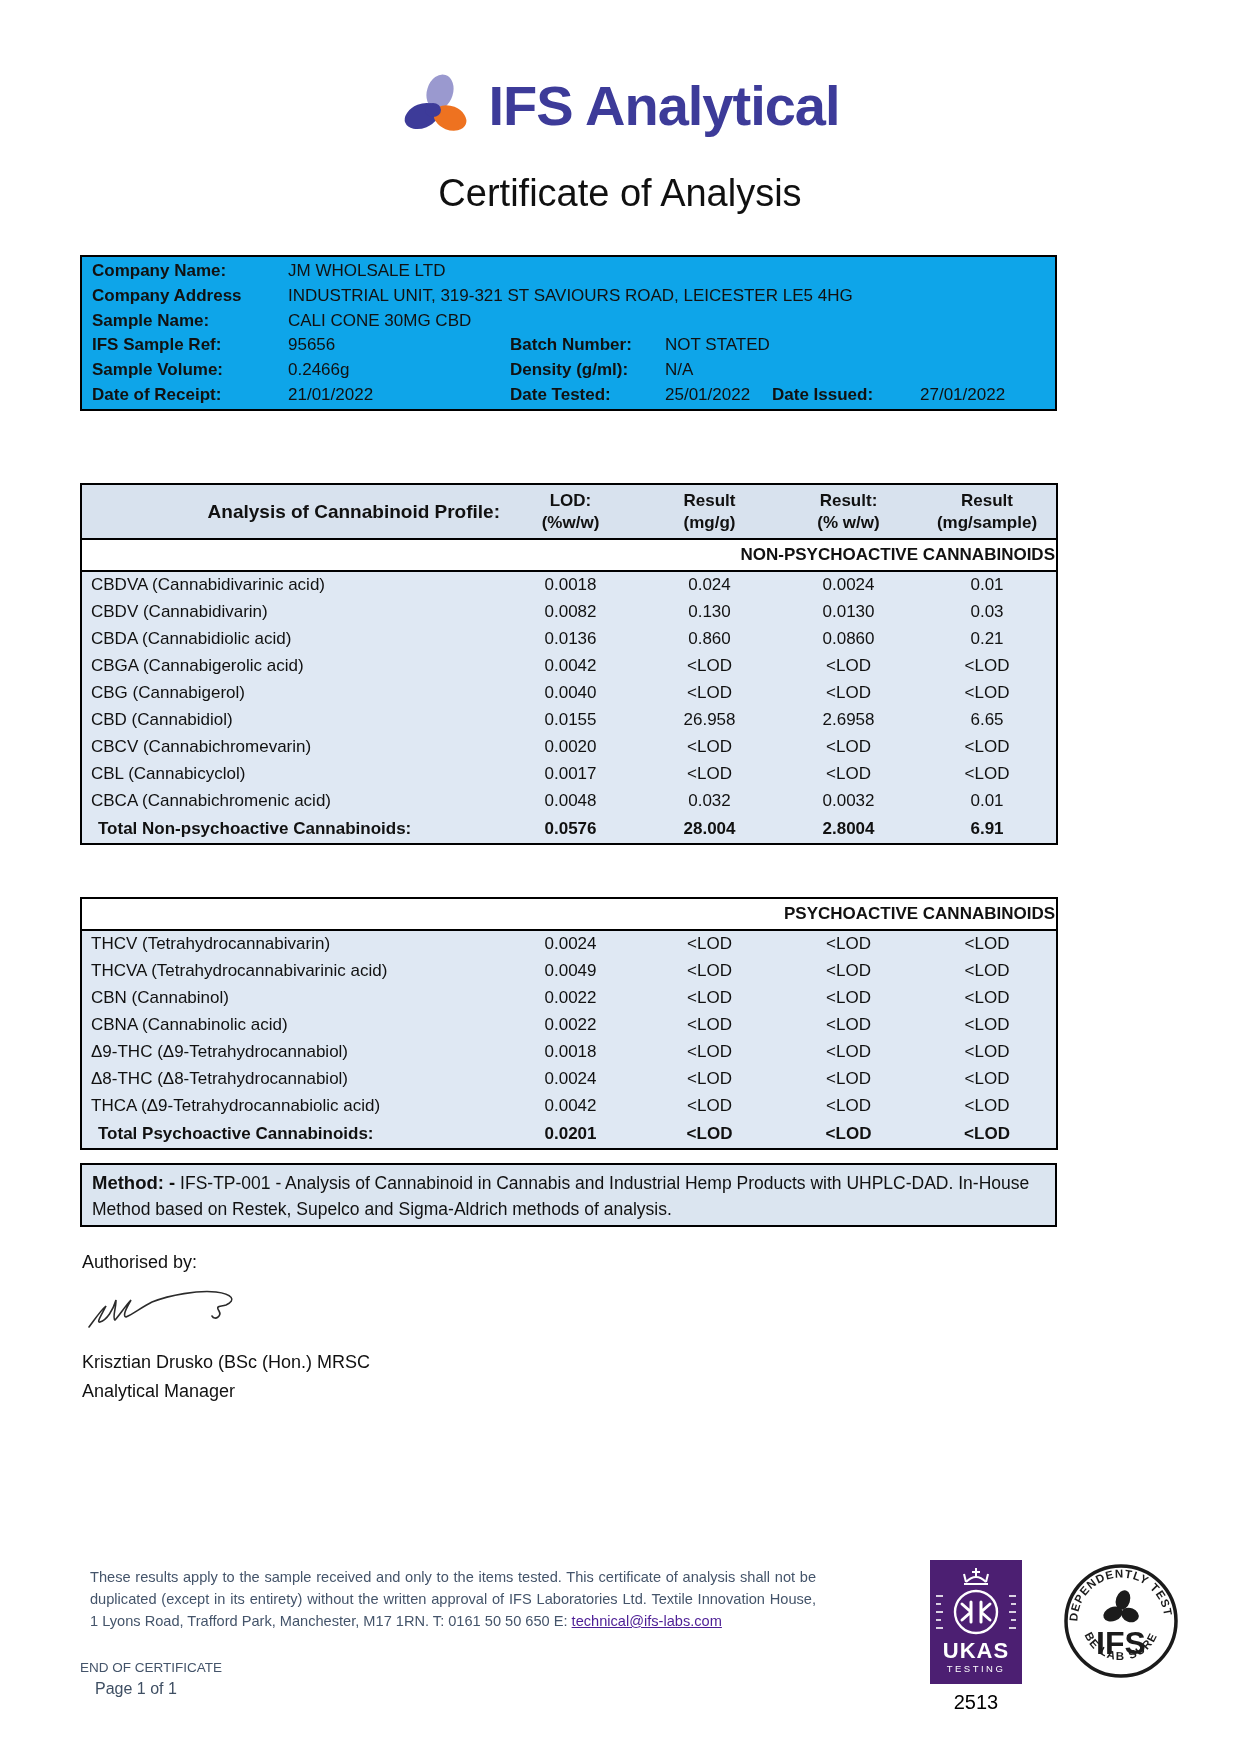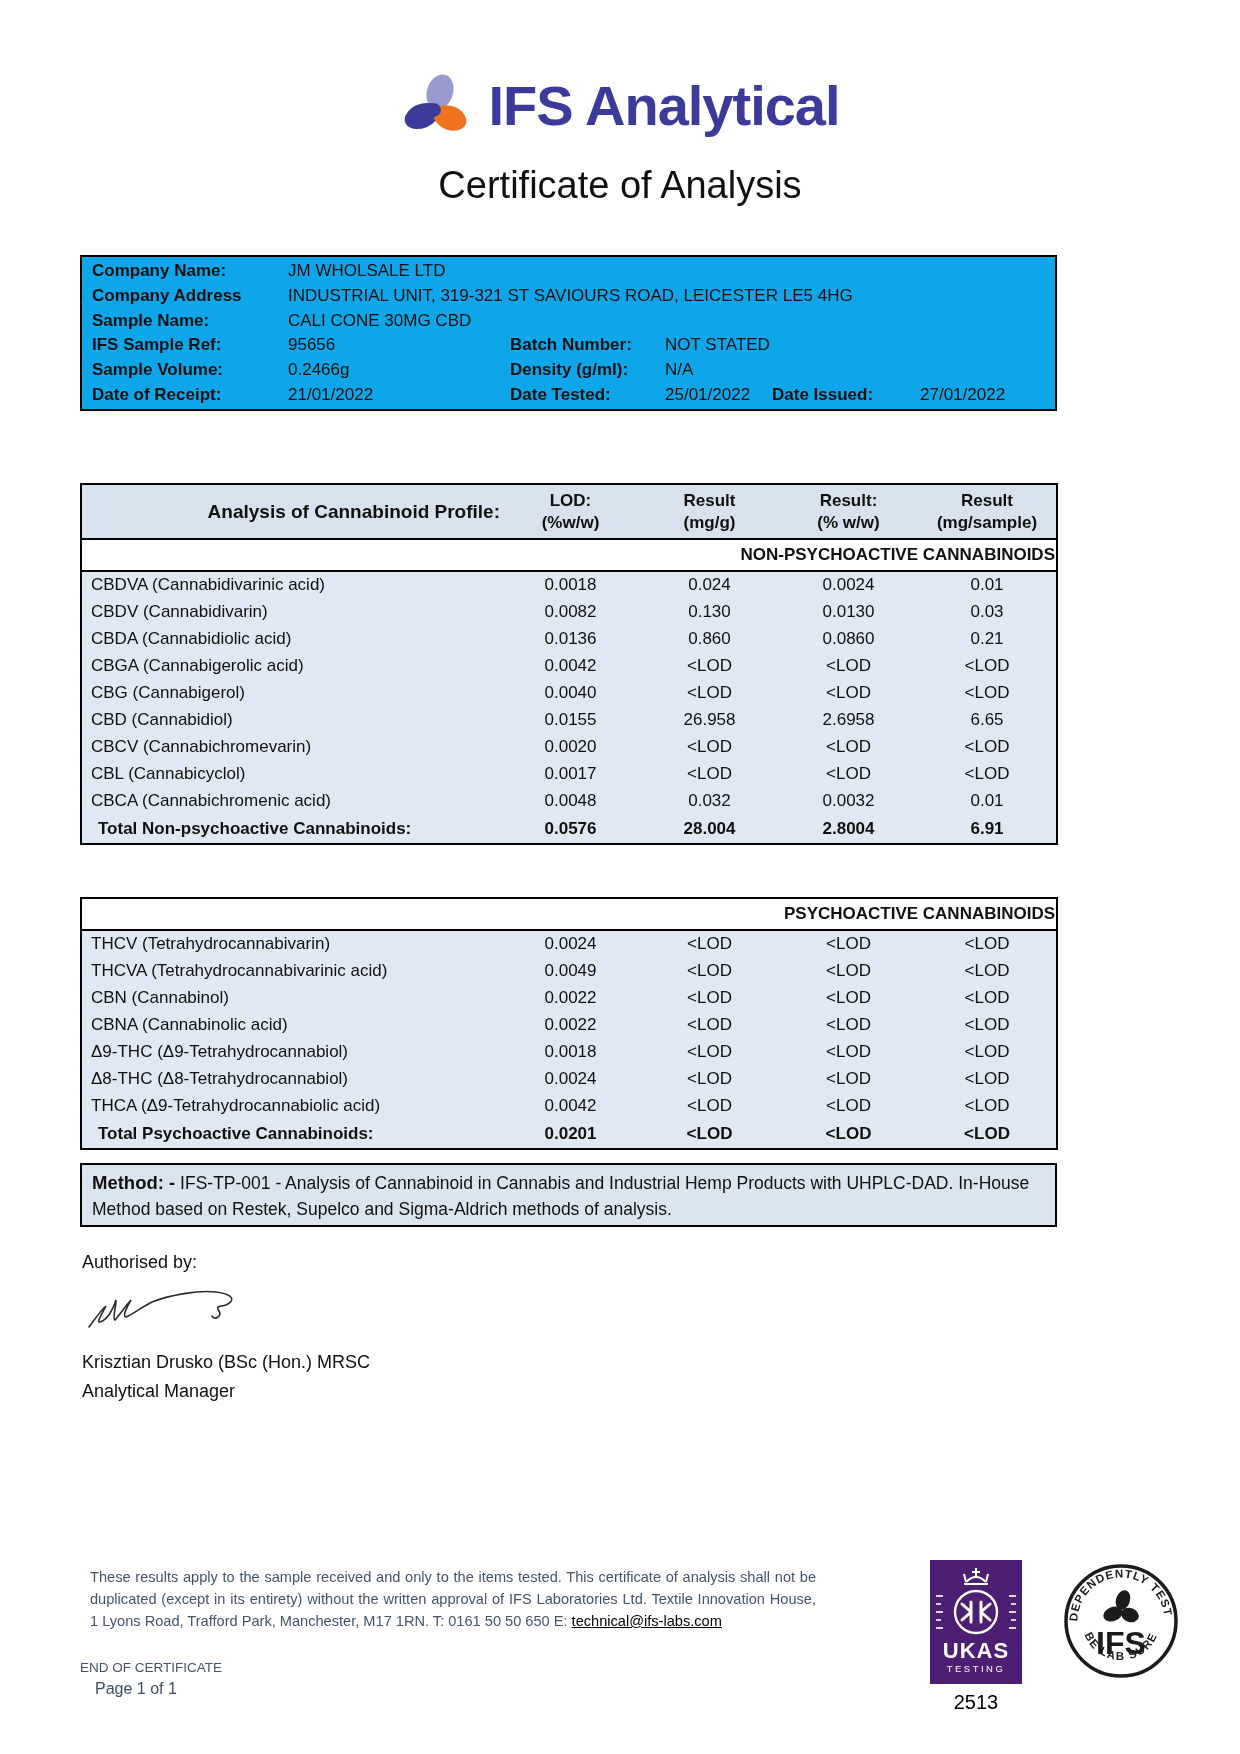--- a/index.html
+++ b/index.html
@@ -13,21 +13,21 @@
   }
   
   .brand-row {
     position: absolute; top: 72px; left: 0; width: 100%;
     display: flex; justify-content: center; align-items: center; gap: 14px;
   }
   .brand-name {
     font-size: 56px; font-weight: 700; color: #3d3b99; letter-spacing: -1px;
   }
   .doc-title {
-    position: absolute; top: 164px; left: 0; width: 100%;
+    position: absolute; top: 172px; left: 0; width: 100%;
     text-align: center; font-size: 38px; font-weight: 400; color: #101010;
   }
   
   .info-box {
     position: absolute; left: 80px; top: 255px; width: 977px; height: 156px;
     background: #0ea5e9; border: 2px solid #000; box-sizing: border-box;
     display: flex; flex-direction: column; justify-content: space-around;
     padding: 2px 0;
   }
   .info-row {
@@ -71,21 +71,21 @@
   .method-box .m-label { font-weight: 700; font-size: 18.5px; }
   
   .authorised { position: absolute; left: 82px; top: 1252px; font-size: 18px; }
   .signature  { position: absolute; left: 85px; top: 1283px; }
   .sig-name   { position: absolute; left: 82px; top: 1348px; font-size: 18px; line-height: 29px; }
   
   .disclaimer {
     position: absolute; left: 90px; top: 1566px; width: 726px;
     font-size: 14.6px; line-height: 22px; color: #44546a; text-align: justify;
   }
-  .disclaimer a { color: #000000; text-decoration: underline; }
+  .disclaimer a { color: #4c1d95; text-decoration: underline; }
   .end-cert {
     position: absolute; left: 80px; top: 1660px; width: 760px; text-align: left;
     font-size: 13.5px; color: #44546a;
   }
   .page-num { position: absolute; left: 95px; top: 1680px; font-size: 16px; color: #3f4f63; }
   .ukas-wrap { position: absolute; left: 930px; top: 1560px; width: 92px; text-align: center; }
   .ukas-num { font-size: 20px; font-weight: 400; color: #000; margin-top: 3px; }
   .ifs-stamp { position: absolute; left: 1062px; top: 1562px; }
 </style>
 </head>

